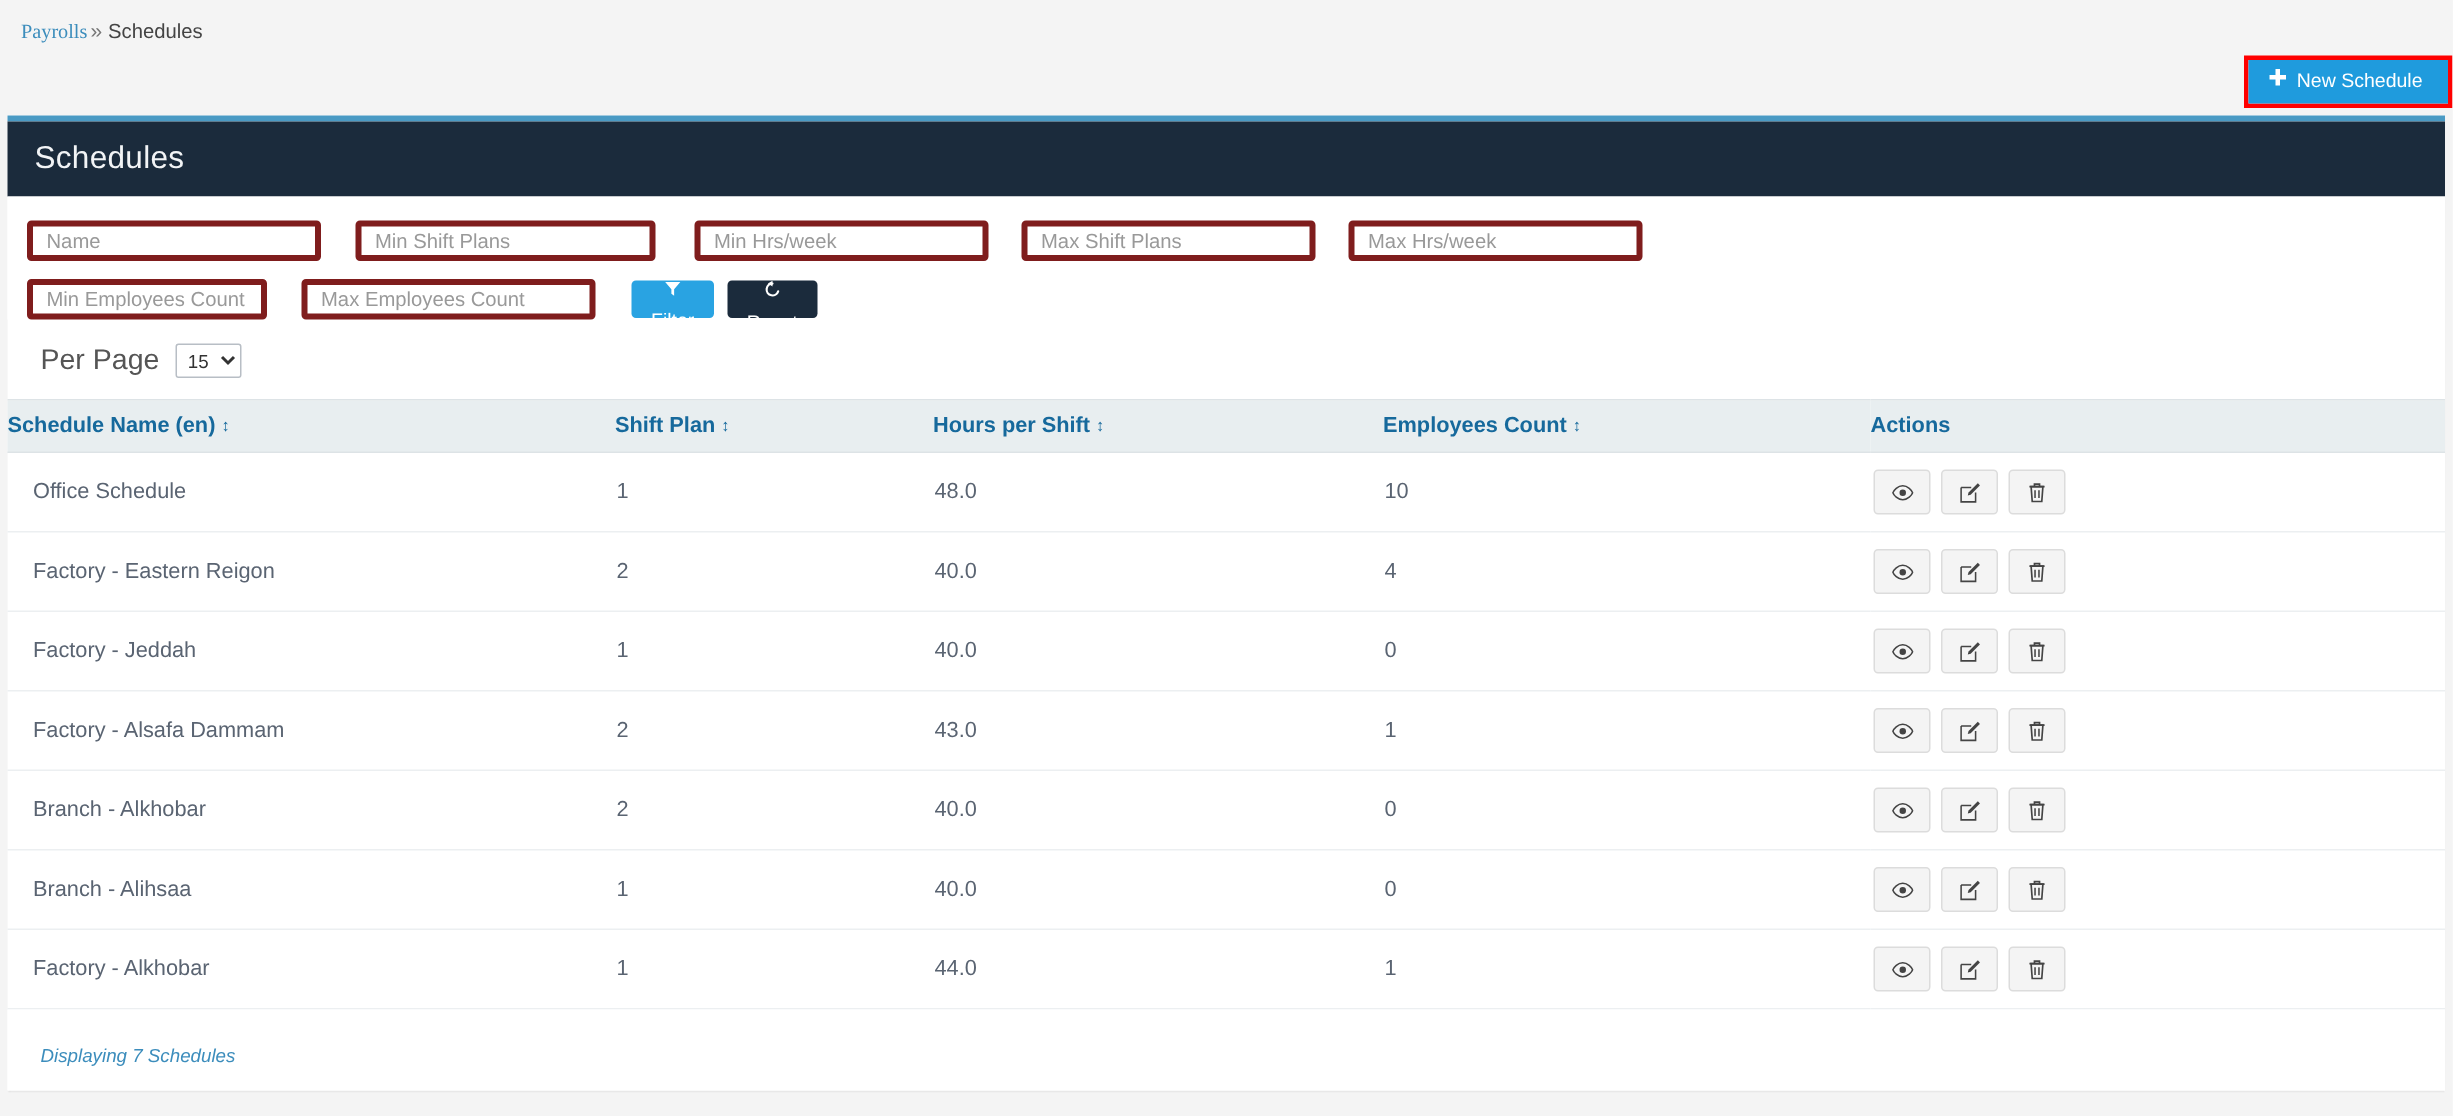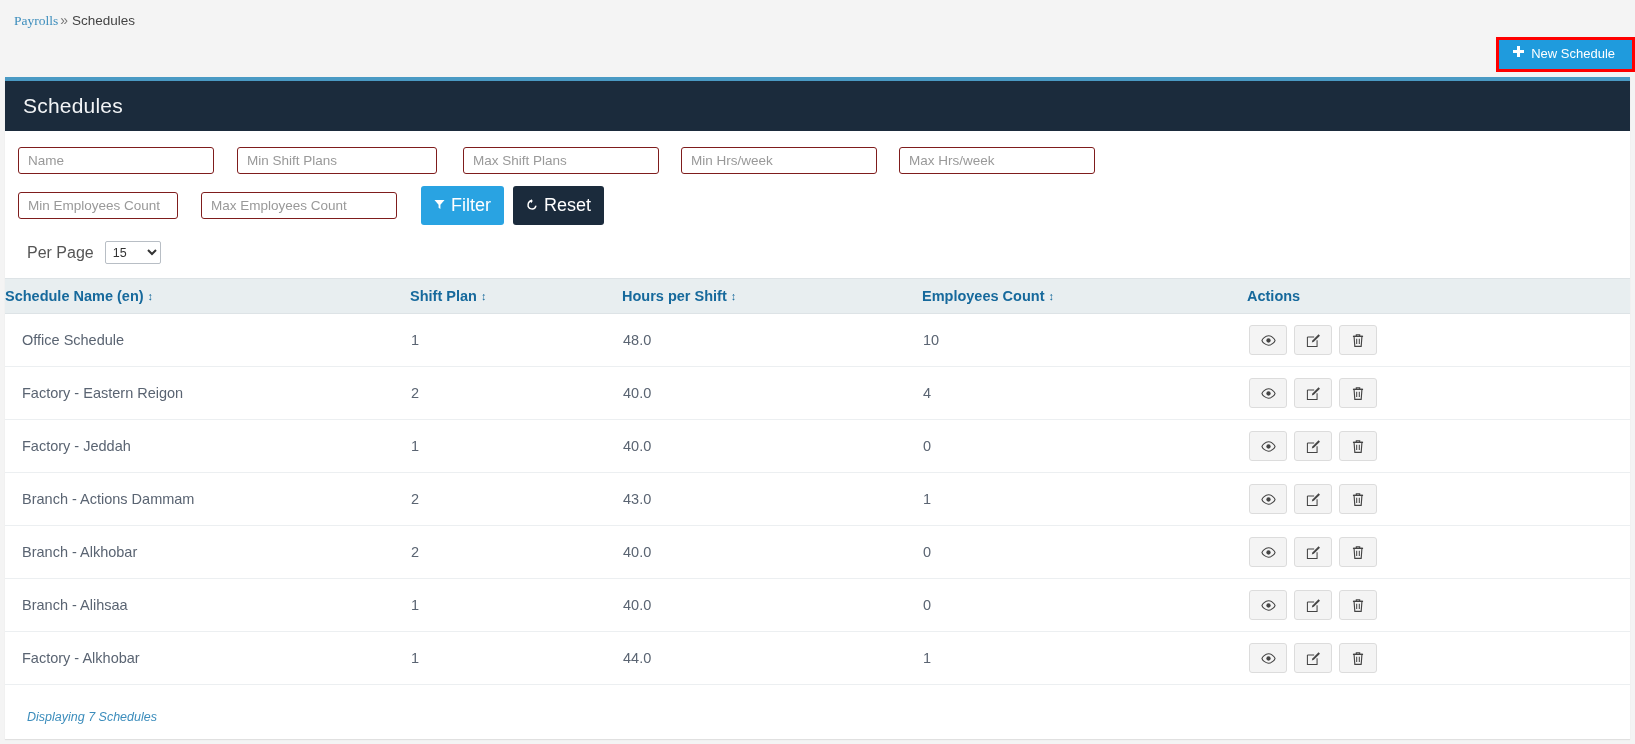--- a/index.html
+++ b/index.html
@@ -97,71 +97,72 @@
     background: #fff;
   }
   .filter-row {
     display: flex;
     align-items: center;
     padding-left: 13px;
     margin-bottom: 12px;
   }
   .finput {
     height: 27px;
-    border: 1px solid #7f1d1d;
+    border: 4px solid #7f1d1d;
     border-radius: 3px;
     font-size: 13.5px;
     font-family: "Liberation Sans", sans-serif;
     color: #555;
     padding: 0 9px;
     outline: none;
     background: #fff;
   }
   .finput::placeholder { color: #999; opacity: 1; }
   .w-name   { width: 196px; margin-right: 23px; }
   .w-minsp  { width: 200px; margin-right: 26px; }
   .w-maxsp  { width: 196px; margin-right: 22px; }
   .w-minhr  { width: 196px; margin-right: 22px; }
   .w-maxhr  { width: 196px; }
   .w-minec  { width: 160px; margin-right: 23px; }
   .w-maxec  { width: 196px; margin-right: 24px; }
 
   .btn {
-    height: 39px;
+    height: 25px;
     display: inline-flex;
     align-items: center;
     gap: 6px;
     border: none;
     border-radius: 3px;
-    font-size: 18px;
+    font-size: 13px;
     font-family: "Liberation Sans", sans-serif;
     color: #fff;
     padding: 0 13px;
     cursor: pointer;
+    flex-direction: column;
   }
   .btn-filter { background: #29a3e2; margin-right: 9px; }
   .btn-reset  { background: #1b2b3c; }
   .ico { font-size: 12px; line-height: 1; display:inline-block; }
 
   
   .perpage-row {
     display: flex;
     align-items: center;
     padding-left: 22px;
     margin-top: 16px;
     margin-bottom: 14px;
   }
   .perpage-label {
-    font-size: 16px;
+    font-size: 19px;
     color: #555;
     margin-right: 11px;
   }
   .perpage-select {
     height: 23px;
-    width: 56px;
+    width: 44px;
     font-size: 12.5px;
     font-family: "Liberation Sans", sans-serif;
     border: 1px solid #b8bec5;
     border-radius: 2px;
     color: #333;
     background: #fff;
     padding-left: 3px;
   }
 
   
@@ -251,22 +252,22 @@
 
   <div class="panel-head">
     <span class="panel-title">Schedules</span>
   </div>
 
   <div class="filters">
 
     <div class="filter-row">
       <input class="finput w-name" placeholder="Name" style="">
       <input class="finput w-minsp" placeholder="Min Shift Plans" style="">
+      <input class="finput w-minhr" placeholder="Min Hrs/week" style="">
       <input class="finput w-maxsp" placeholder="Max Shift Plans" style="">
-      <input class="finput w-minhr" placeholder="Min Hrs/week" style="">
       <input class="finput w-maxhr" placeholder="Max Hrs/week" style="">
     </div>
 
     <div class="filter-row">
       <input class="finput w-minec" placeholder="Min Employees Count" style="">
       <input class="finput w-maxec" placeholder="Max Employees Count" style="">
       <button class="btn btn-filter">
         <span class="ico">
           <svg width="11" height="11" viewBox="0 0 12 12">
               <path d="M0.5 1h11L7 6.3V11L5 9.6V6.3z" fill="#fff"></path>
@@ -412,21 +413,21 @@
                     <path d="M1.6 3.6h10.8M5.2 3.6V1.8h3.6v1.8" fill="none" stroke="#444" stroke-width="1.2"></path>
                     <path d="M2.8 3.6h8.4l-.8 10.6H3.6z" fill="none" stroke="#444" stroke-width="1.2"></path>
                     <path d="M5.6 6.2v5.6M8.4 6.2v5.6" stroke="#444" stroke-width="1.1"></path>
                   </svg>
                 </span>
               </button>
             </div>
           </td>
         </tr>
         <tr>
-          <td class="c-name">Branch - Actions Dammam</td>
+          <td class="c-name">Factory - Alsafa Dammam</td>
           <td class="c-plan">2</td>
           <td class="c-hours">43.0</td>
           <td class="c-emp">1</td>
           <td class="c-act">
             <div class="act-group">
               <button class="act-btn">
                 <span>
                   <svg width="15" height="15" viewBox="0 0 16 16">
                     <path d="M8 3C4.4 3 1.6 6.2 1 8c.6 1.8 3.4 5 7 5s6.4-3.2 7-5c-.6-1.8-3.4-5-7-5z" fill="none" stroke="#444" stroke-width="1.1"></path>
                     <circle cx="8" cy="8" r="2.3" fill="#444"></circle>

